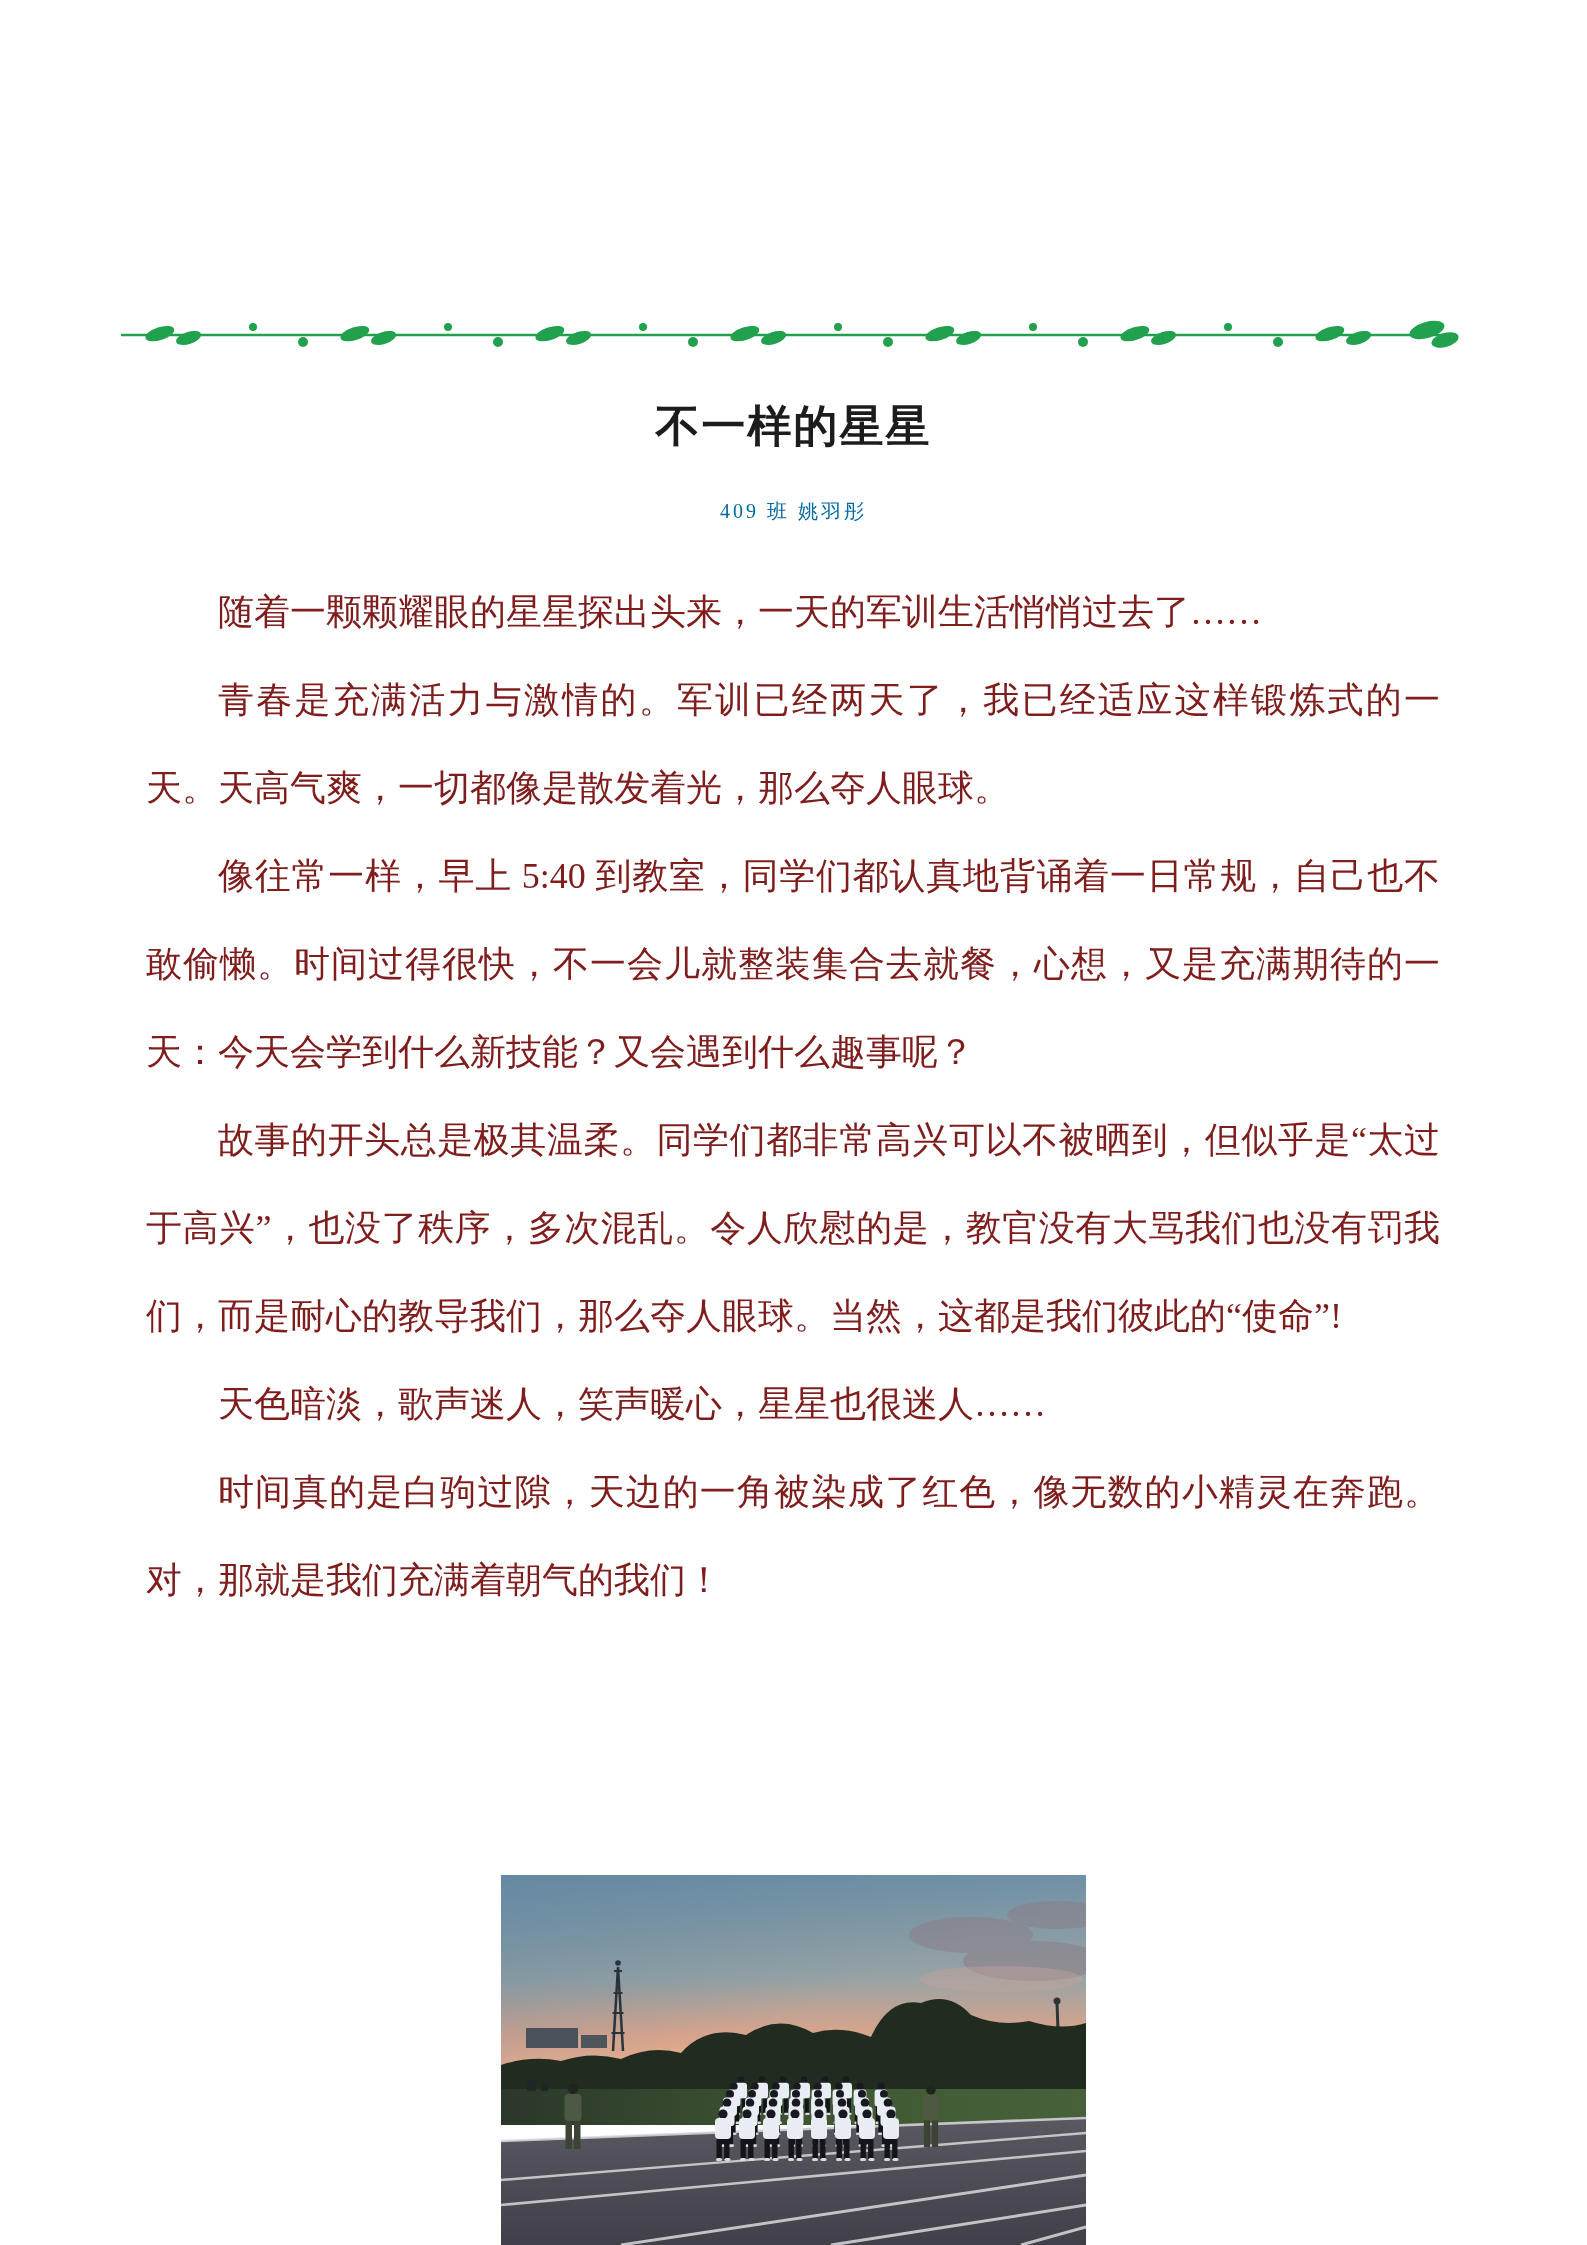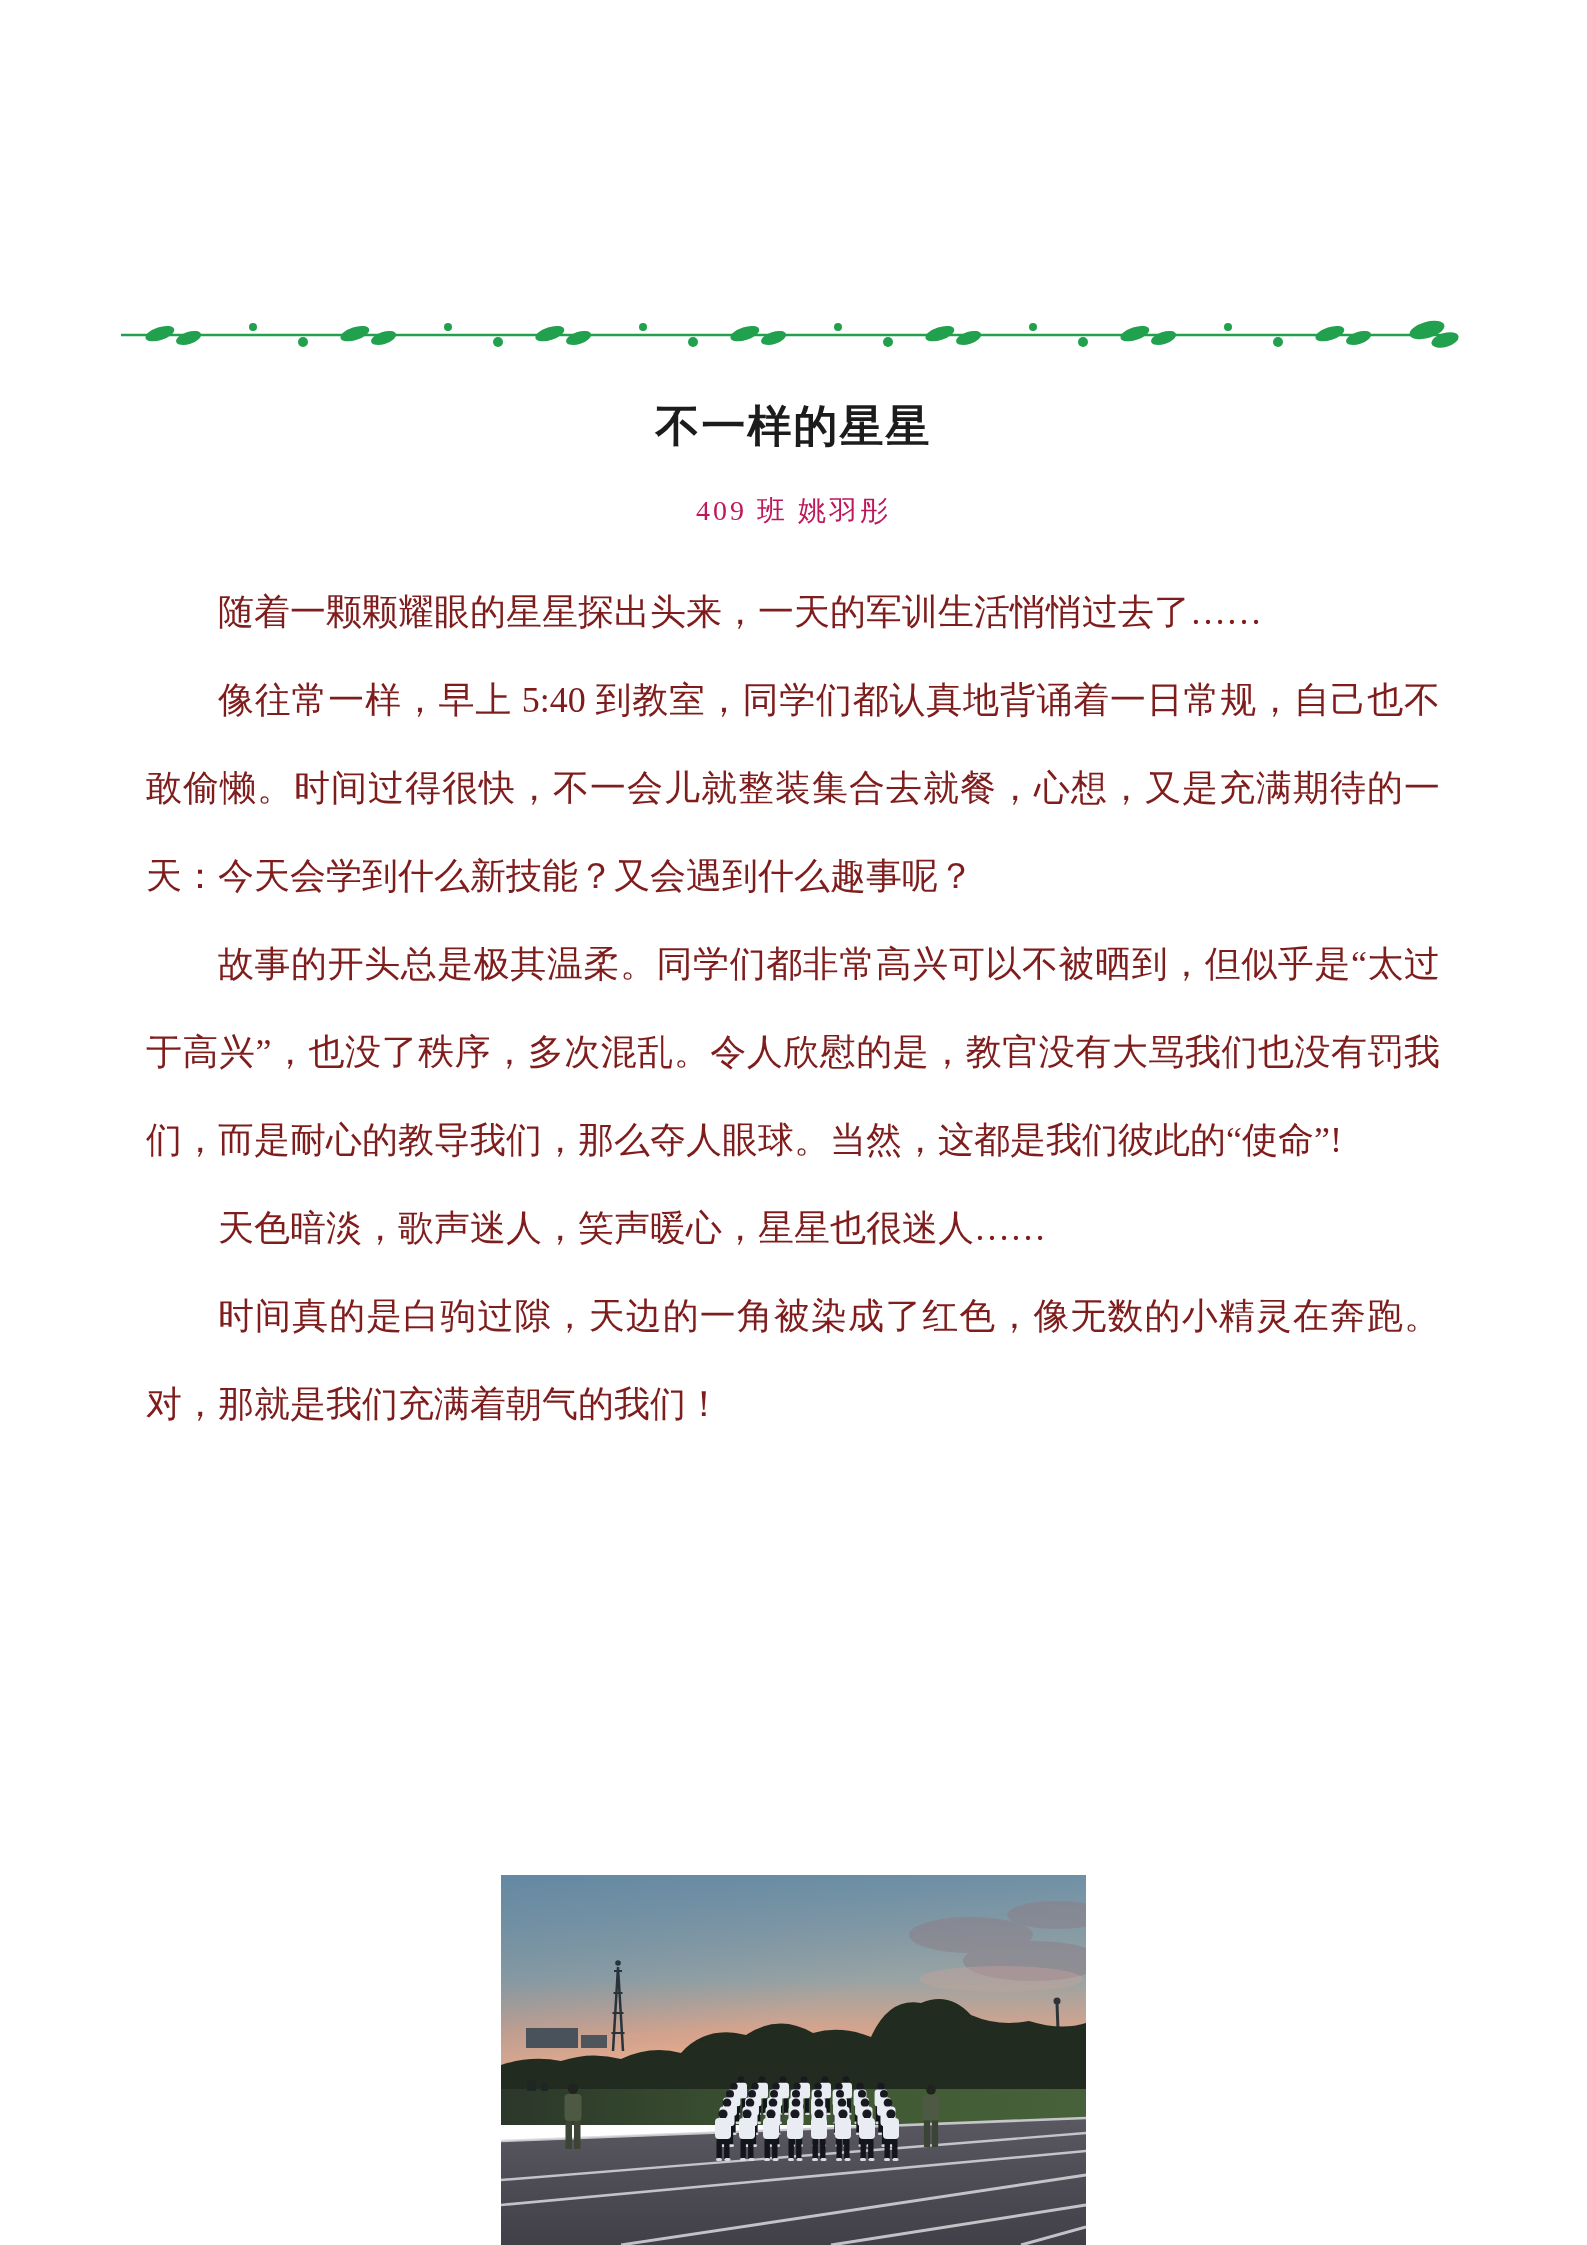--- a/index.html
+++ b/index.html
@@ -18,23 +18,23 @@
   .title {
     position:absolute; top:396px; left:0; width:100%;
     text-align:center;
     font-size:44px; font-weight:bold; line-height:62px;
     letter-spacing:2px;
     margin:0;
   }
   .byline {
     position:absolute; top:488px; left:0; width:100%;
     text-align:center;
-    font-size:28px; line-height:46px;
+    font-size:20px; line-height:46px;
     letter-spacing:3px;
-    color:#be185d;
+    color:#0369a1;
   }
   .content {
     position:absolute; top:568px; left:146px; width:1294px;
   }
   .content p {
     margin:0;
     font-size:36px;
     line-height:88px;
     text-indent:2em;
     text-align:justify;
@@ -85,20 +85,21 @@
         <ellipse cx="1330" cy="26" rx="14" ry="7" transform="rotate(-16 1330 26)"></ellipse>
       </g>
     </svg>
   </div>
 
   <h1 class="title">不一样的星星</h1>
   <div class="byline">409 班 姚羽彤</div>
 
   <div class="content">
       <p>随着一颗颗耀眼的星星探出头来，一天的军训生活悄悄过去了……</p>
+      <p>青春是充满活力与激情的。军训已经两天了，我已经适应这样锻炼式的一天。天高气爽，一切都像是散发着光，那么夺人眼球。</p>
       <p>像往常一样，早上 5:40 到教室，同学们都认真地背诵着一日常规，自己也不敢偷懒。时间过得很快，不一会儿就整装集合去就餐，心想，又是充满期待的一天：今天会学到什么新技能？又会遇到什么趣事呢？</p>
       <p>故事的开头总是极其温柔。同学们都非常高兴可以不被晒到，但似乎是“太过于高兴”，也没了秩序，多次混乱。令人欣慰的是，教官没有大骂我们也没有罚我们，而是耐心的教导我们，那么夺人眼球。当然，这都是我们彼此的“使命”!</p>
       <p>天色暗淡，歌声迷人，笑声暖心，星星也很迷人……</p>
       <p>时间真的是白驹过隙，天边的一角被染成了红色，像无数的小精灵在奔跑。对，那就是我们充满着朝气的我们！</p>
     </div>
 
   <div class="photo">
     <svg width="585" height="370" viewBox="0 0 585 370" xmlns="http://www.w3.org/2000/svg">
       <defs>
         <linearGradient id="sky" x1="0" y1="0" x2="0" y2="1">

